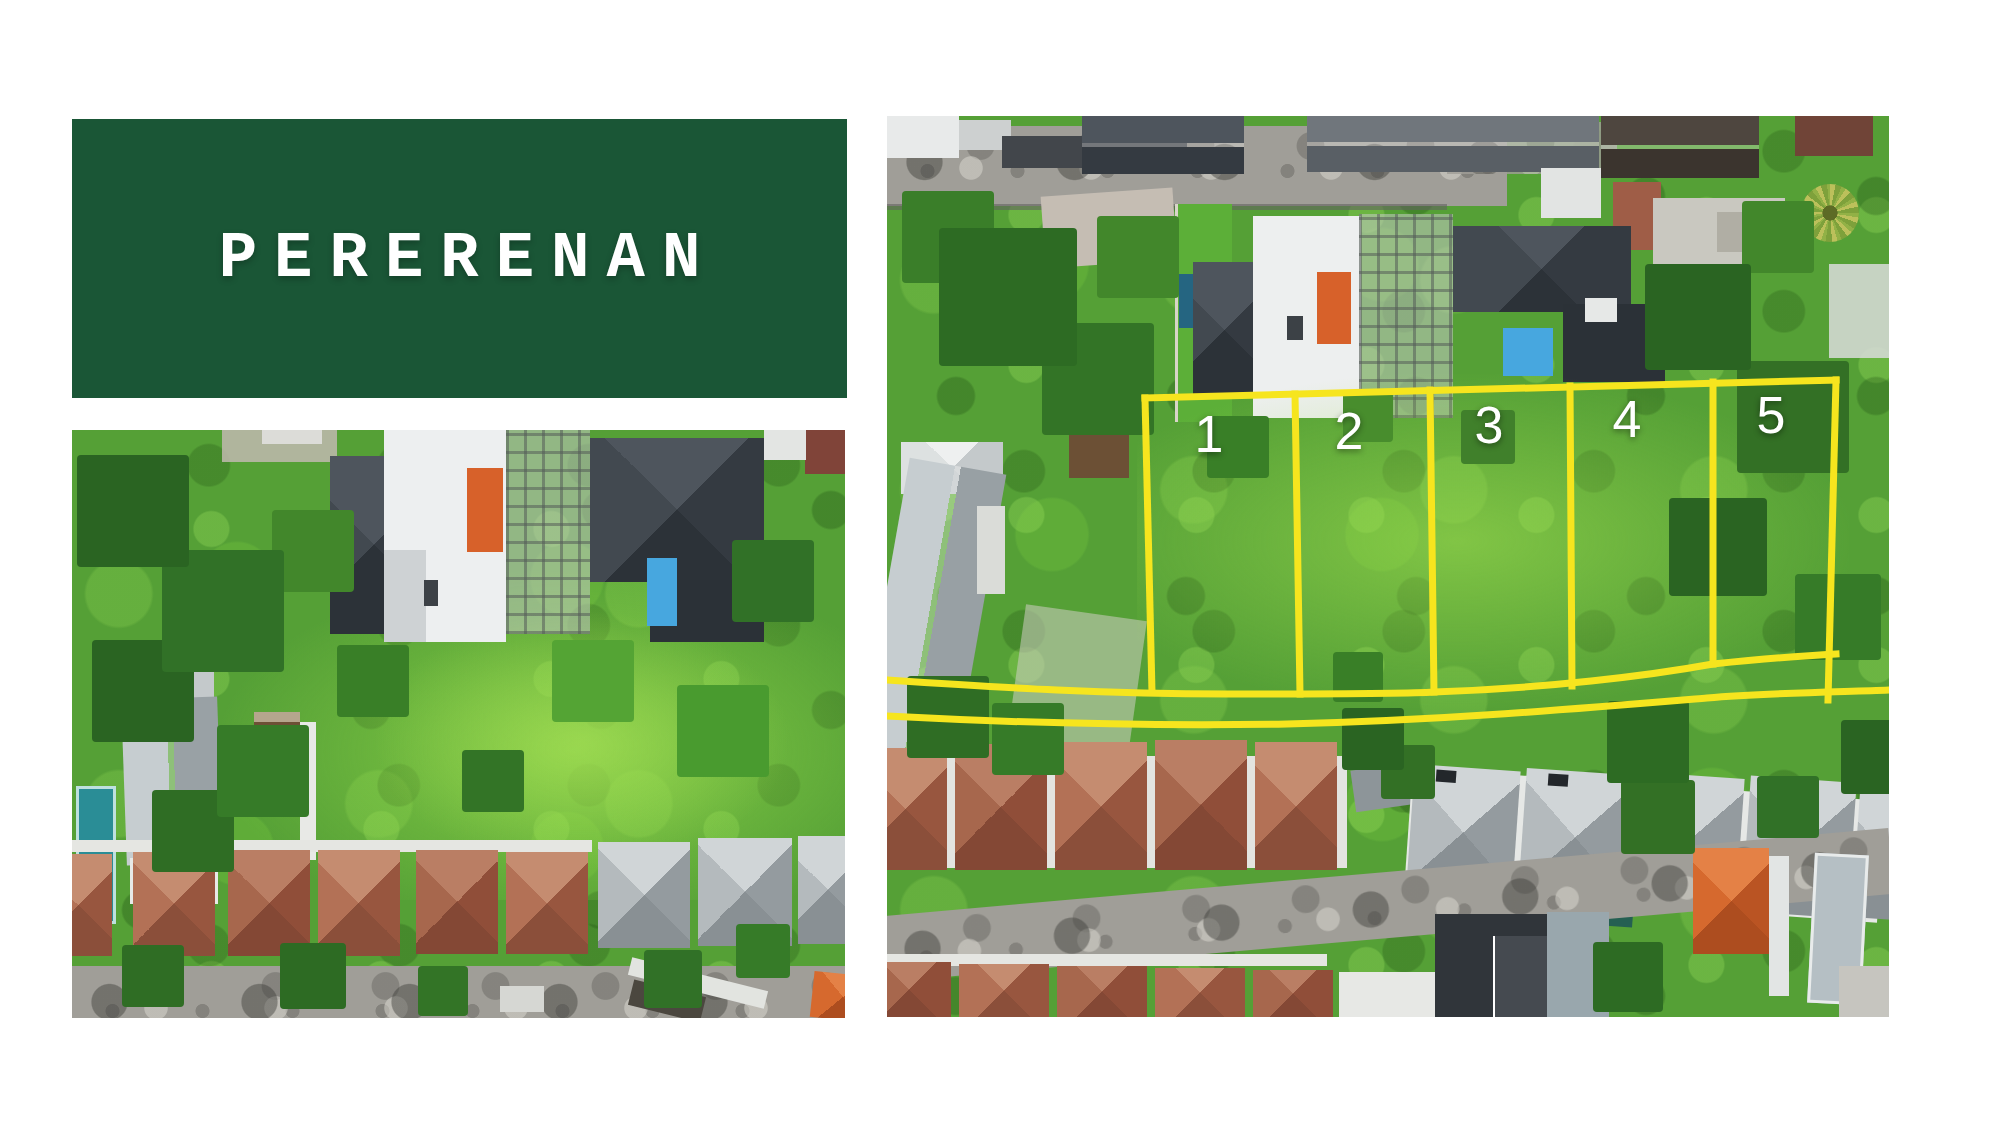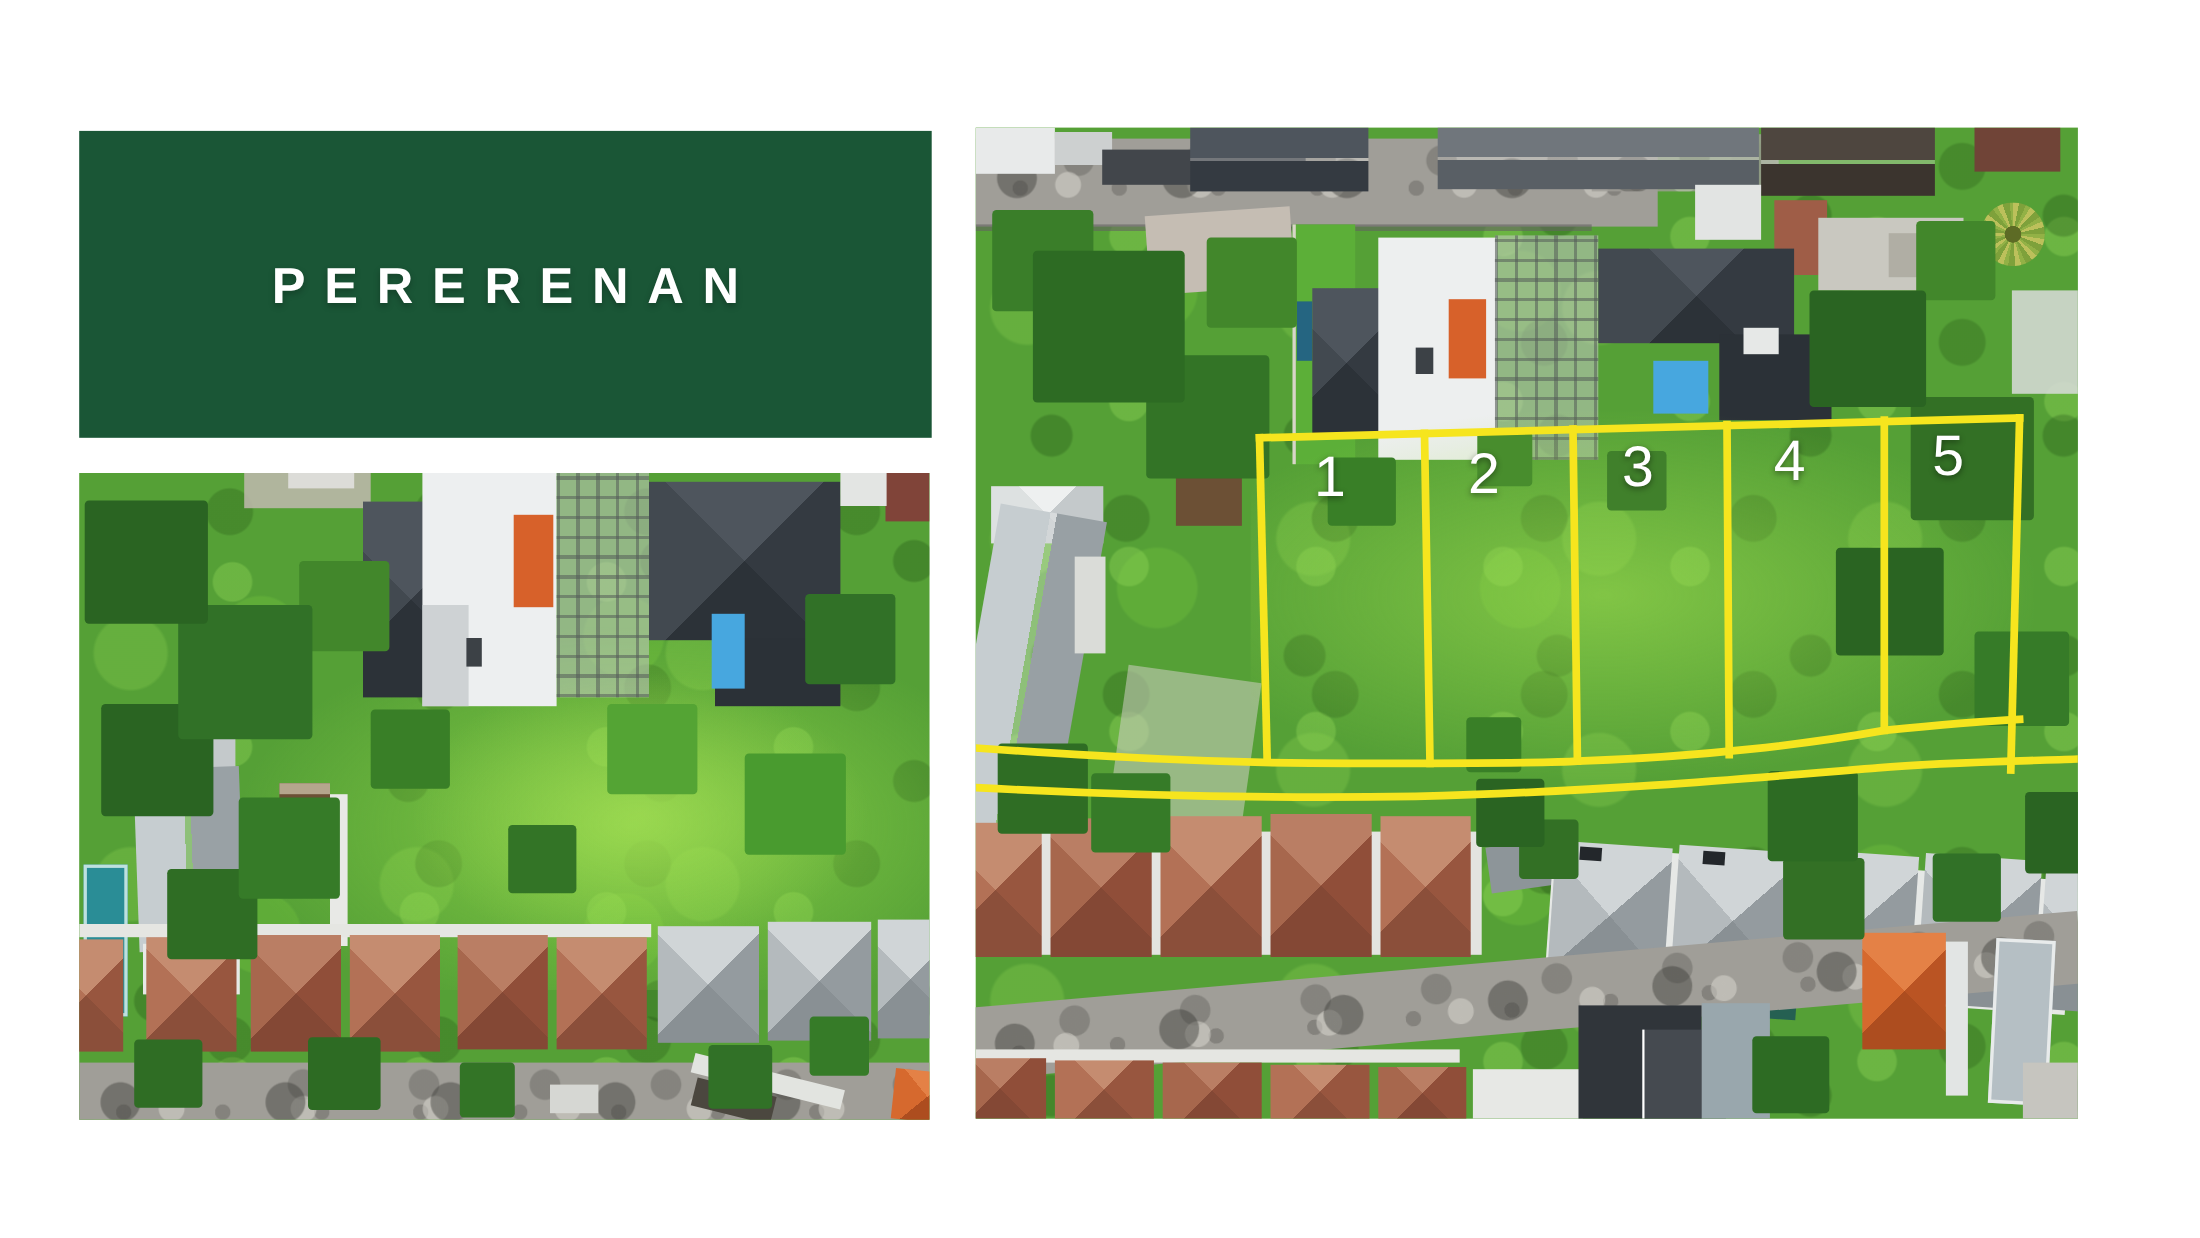--- a/index.html
+++ b/index.html
@@ -2,22 +2,22 @@
 <html><head>
 <meta charset="utf-8">
 <style>
   html,body{margin:0;padding:0;background:#ffffff;}
   .slide{position:relative;width:2000px;height:1125px;background:#ffffff;overflow:hidden;
          font-family:"Liberation Sans",sans-serif;}
   .abs{position:absolute;}
   
   .banner{position:absolute;left:72px;top:119px;width:775px;height:279px;background:#1A5636;
           display:flex;align-items:center;justify-content:center;}
-  .banner-title{color:#ffffff;font-weight:bold;font-size:46px;letter-spacing:17px;text-indent:17px;
-                text-shadow:0 3px 6px rgba(0,0,0,0.25);white-space:nowrap;}
+  .banner-title{color:#ffffff;font-weight:bold;font-size:64px;letter-spacing:17px;text-indent:17px;
+                text-shadow:0 3px 6px rgba(0,0,0,0.25);white-space:nowrap;font-family:Liberation Mono, monospace;}
   
   .photo{position:absolute;overflow:hidden;background-color:#55a036;
     background-image:
       radial-gradient(circle at 30% 40%, rgba(25,70,15,.28) 0 9%, transparent 10%),
       radial-gradient(circle at 72% 22%, rgba(20,60,10,.22) 0 11%, transparent 12%),
       radial-gradient(circle at 18% 78%, rgba(140,210,80,.30) 0 12%, transparent 13%),
       radial-gradient(circle at 82% 66%, rgba(150,220,90,.35) 0 10%, transparent 11%),
       radial-gradient(circle at 50% 55%, rgba(110,190,60,.40) 0 16%, transparent 17%);
     background-size:230px 200px,190px 160px,260px 210px,170px 150px,330px 270px;}
   .scene{position:absolute;inset:0;filter:blur(.6px) saturate(1.05);}

